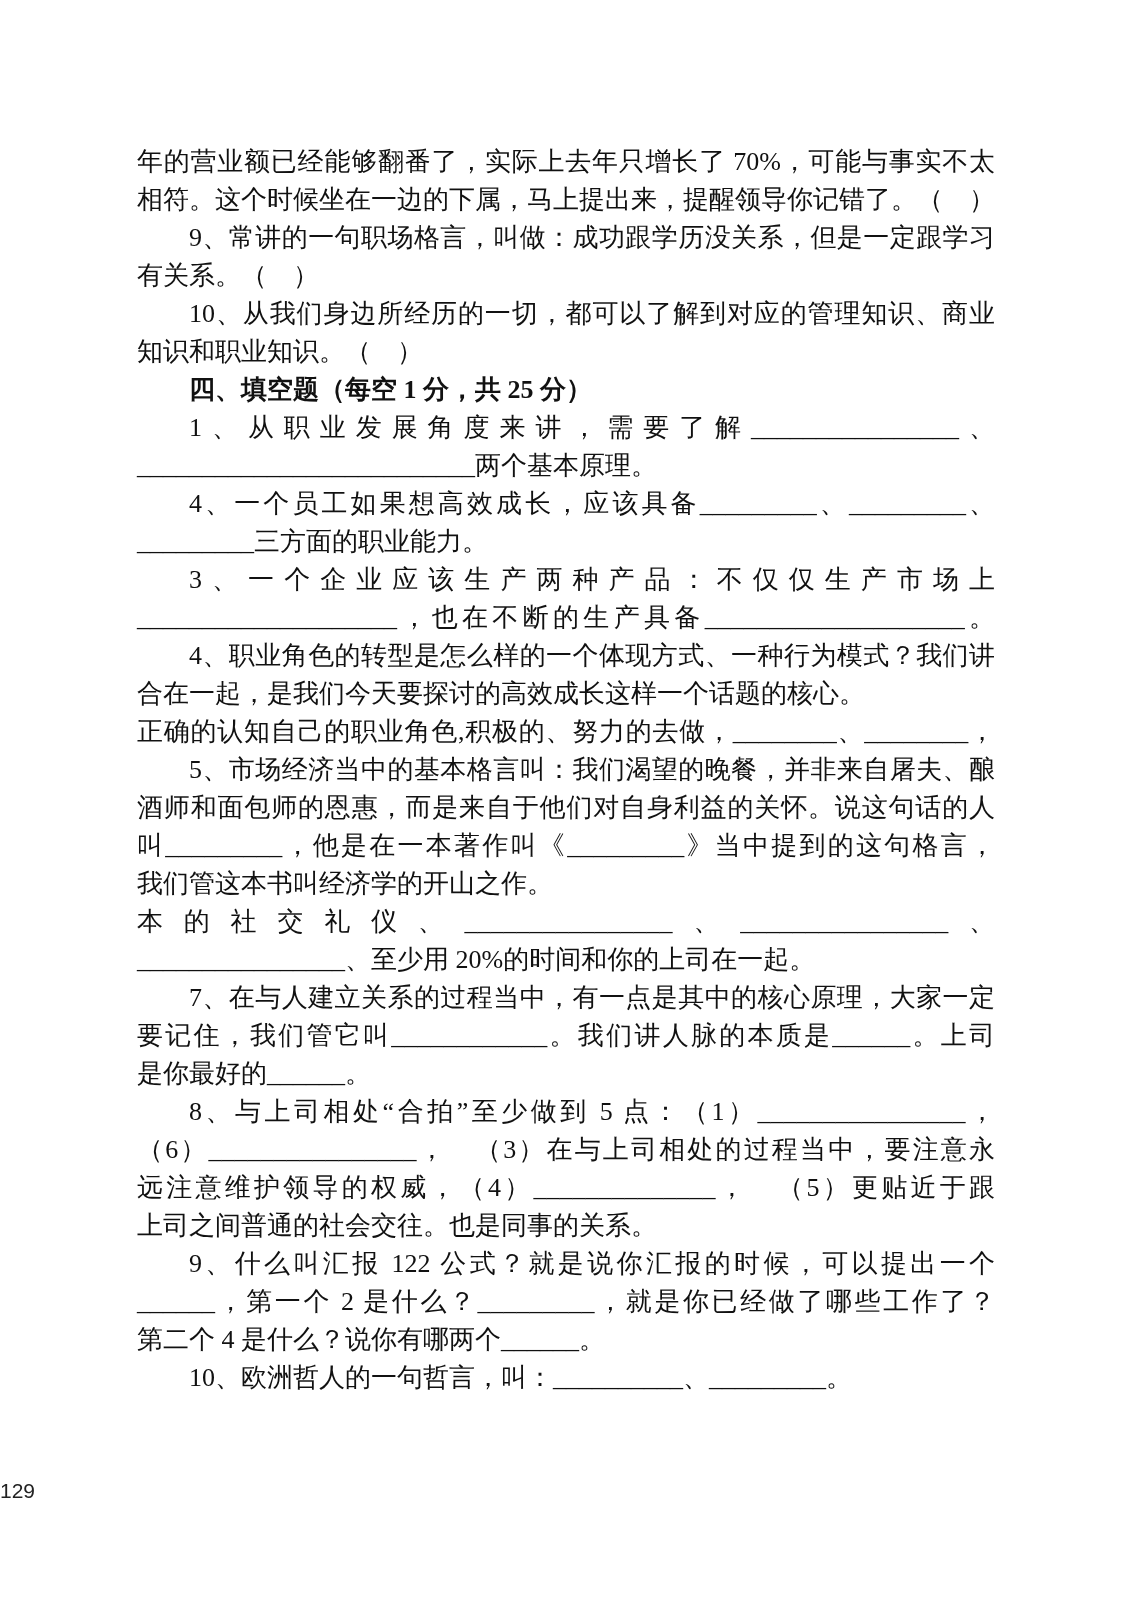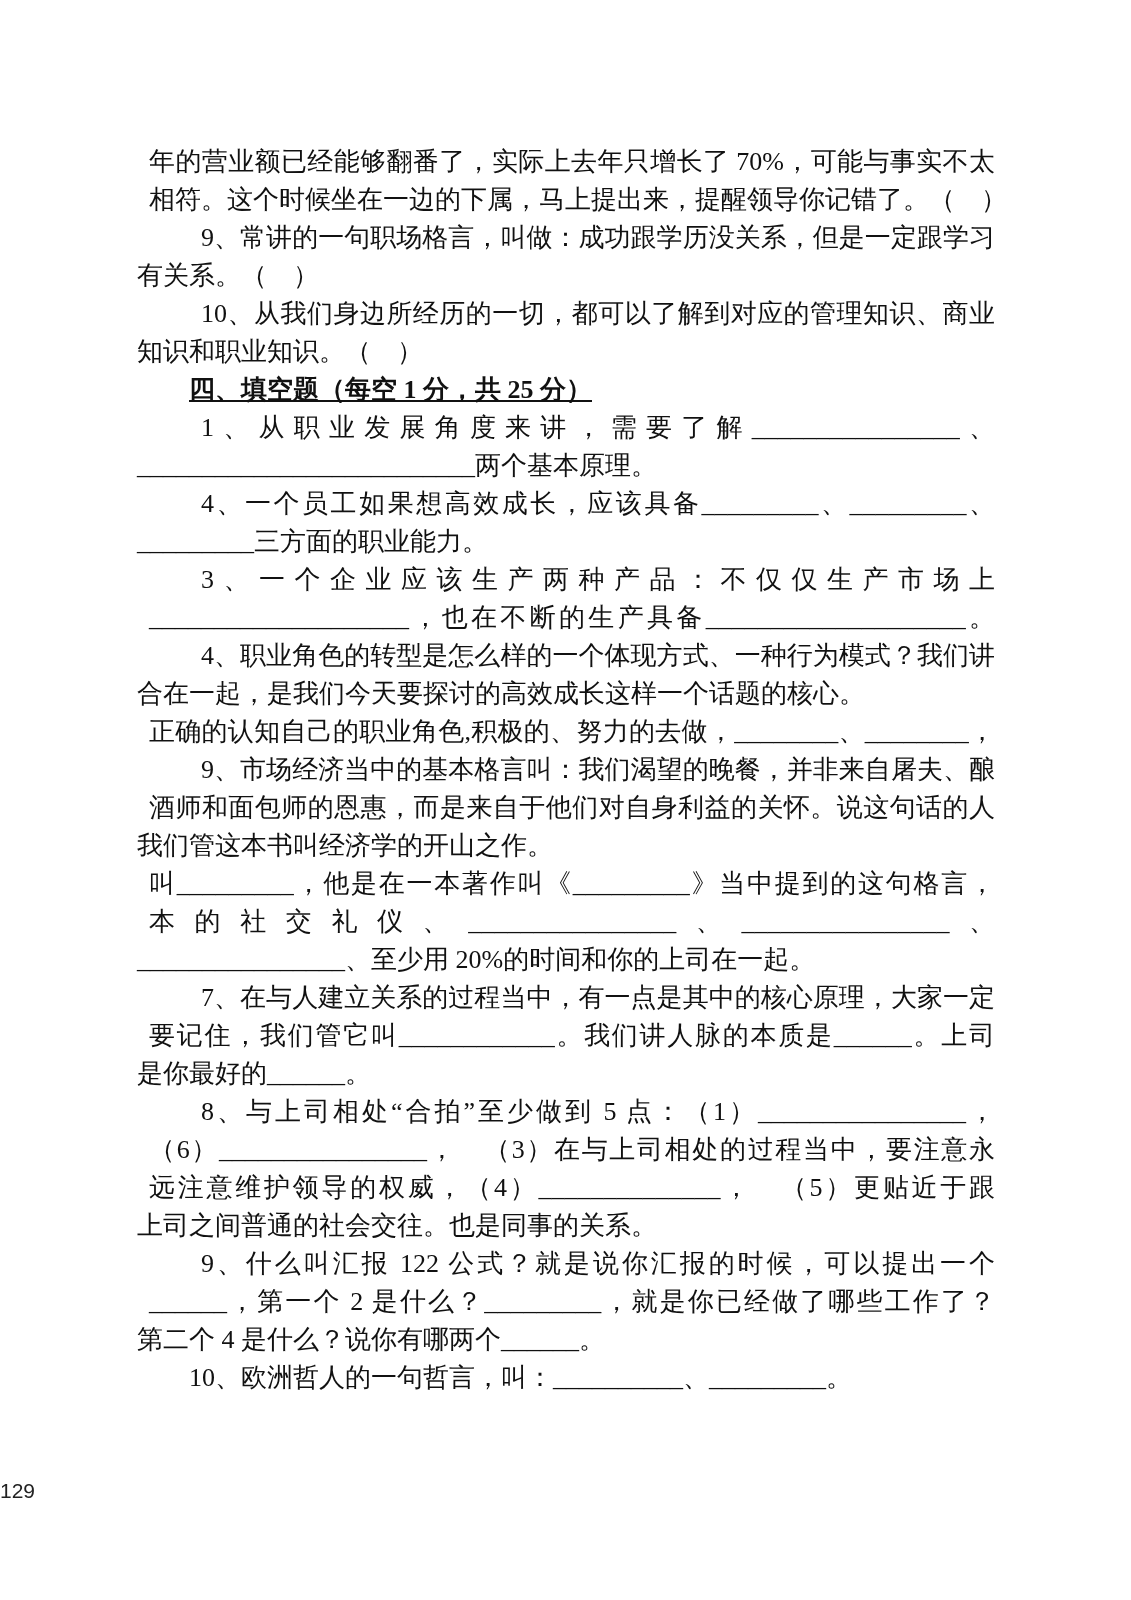--- a/index.html
+++ b/index.html
@@ -22,22 +22,22 @@
     top: 143px;
     width: 858px;
   }
   .ln {
     font-size: 26px;
     line-height: 38px;
     white-space: nowrap;
     font-family: "Liberation Serif", "DejaVu Serif", serif;
   }
   .i { text-indent: 2em; }
-  .j { text-align: justify; text-align-last: justify; margin-left: 12px; }
-  .b { font-weight: 700; text-decoration: underline; }
+  .j { text-align: justify; text-align-last: justify; }
+  .b { font-weight: 700; }
   .footer {
     position: absolute;
     left: 0;
     top: 1478px;
     width: 100%;
     text-align: left;
     font-family: "Liberation Sans", "DejaVu Sans", sans-serif;
     font-size: 21px;
     line-height: 26px;
     color: #222222;
@@ -57,24 +57,24 @@
     <div class="ln i b">四、填空题（每空 1 分，共 25 分）</div>
     <div class="ln i j">1、从职业发展角度来讲，需要了解________________、</div>
     <div class="ln">__________________________两个基本原理。</div>
     <div class="ln i j">4、一个员工如果想高效成长，应该具备_________、_________、</div>
     <div class="ln">_________三方面的职业能力。</div>
     <div class="ln i j">3、一个企业应该生产两种产品：不仅仅生产市场上</div>
     <div class="ln j">____________________，也在不断的生产具备____________________。</div>
     <div class="ln i j">4、职业角色的转型是怎么样的一个体现方式、一种行为模式？我们讲</div>
     <div class="ln">合在一起，是我们今天要探讨的高效成长这样一个话题的核心。</div>
     <div class="ln j">正确的认知自己的职业角色,积极的、努力的去做，________、________，</div>
-    <div class="ln i j">9、市场经济当中的基本格言叫：我们渴望的晚餐，并非来自屠夫、酿</div>
+    <div class="ln i j">5、市场经济当中的基本格言叫：我们渴望的晚餐，并非来自屠夫、酿</div>
     <div class="ln j">酒师和面包师的恩惠，而是来自于他们对自身利益的关怀。说这句话的人</div>
+    <div class="ln j">叫_________，他是在一本著作叫《_________》当中提到的这句格言，</div>
     <div class="ln">我们管这本书叫经济学的开山之作。</div>
-    <div class="ln j">叫_________，他是在一本著作叫《_________》当中提到的这句格言，</div>
     <div class="ln j">本的社交礼仪、________________、________________、</div>
     <div class="ln">________________、至少用 20%的时间和你的上司在一起。</div>
     <div class="ln i j">7、在与人建立关系的过程当中，有一点是其中的核心原理，大家一定</div>
     <div class="ln j">要记住，我们管它叫____________。我们讲人脉的本质是______。上司</div>
     <div class="ln">是你最好的______。</div>
     <div class="ln i j">8、与上司相处“合拍”至少做到 5 点：（1）________________，</div>
     <div class="ln j">（6）________________，　（3）在与上司相处的过程当中，要注意永</div>
     <div class="ln j">远注意维护领导的权威，（4）______________，　（5）更贴近于跟</div>
     <div class="ln">上司之间普通的社会交往。也是同事的关系。</div>
     <div class="ln i j">9、什么叫汇报 122 公式？就是说你汇报的时候，可以提出一个</div>

